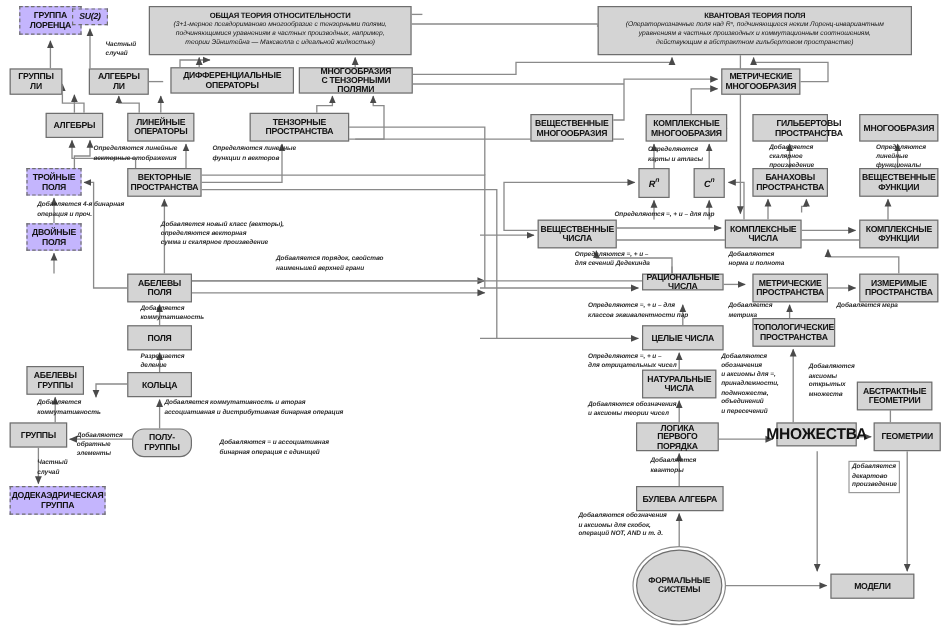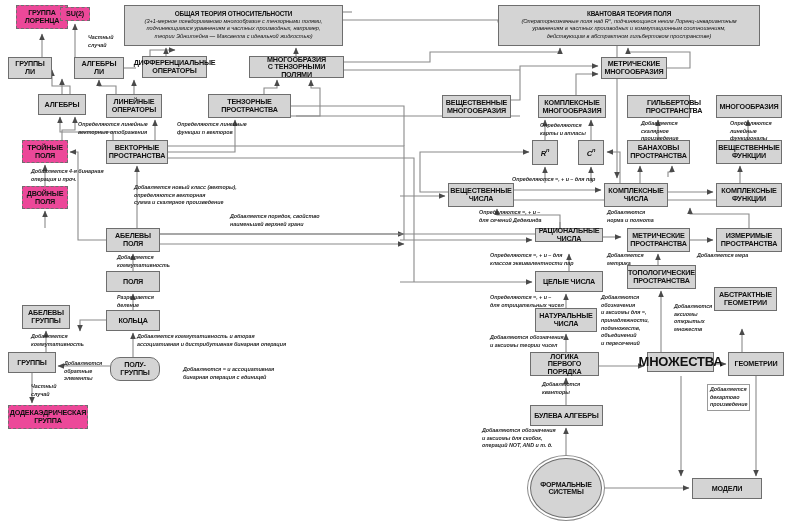--- a/index.html
+++ b/index.html
@@ -3,21 +3,21 @@
 <meta charset="utf-8">
 <style>
   html,body{margin:0;padding:0;background:#ffffff;}
   body{font-family:"Liberation Sans", sans-serif;}
   #canvas{position:relative;width:790px;height:523px;background:#fff;overflow:hidden;}
   svg#wires{position:absolute;left:0;top:0;width:790px;height:523px;}
   .node{position:absolute;box-sizing:border-box;background:#d4d4d4;border:1px solid #6e6e6e;
         display:flex;align-items:center;justify-content:center;text-align:center;
         font-family:"Liberation Sans",sans-serif;font-weight:bold;color:#111;
         line-height:1.05;letter-spacing:-0.2px;padding:1px 2px;}
-  .node.dashed{border:1px dashed #6e6e6e;background:#ec4899;}
+  .node.dashed{border:1px dashed #6e6e6e;background:#c4b5fd;}
   .node.big{font-weight:bold;}
   .node.big .sub{font-weight:normal;font-style:italic;font-size:5.6px;line-height:1.35;display:block;letter-spacing:0;}
   .node.circle{border-radius:50%;background:#d4d4d4;border:1px solid #6e6e6e;
         box-shadow:0 0 0 2px #fff, 0 0 0 3px #8a8a8a;}
   .node .ttl{display:block;}
   .lbl{position:absolute;font-family:"Liberation Sans",sans-serif;font-style:italic;
        font-weight:bold;font-size:5.4px;color:#2b2b2b;line-height:1.42;letter-spacing:-0.05px;
        white-space:pre-line;}
   .lbl.boxed{background:#ffffff;border:1px solid #9a9a9a;padding:1px 2px;}
   .lbl.plain{background:transparent;}
@@ -168,21 +168,21 @@
       <path d="M124,68 L136,68"></path>
     </g>
   </svg>
 
   <div id="nodes">
       <div class="node dashed" style="left: 16px; top: 5px; width: 52px; height: 24px; font-size: 7.2px;">
         <div>
           <span class="ttl">ГРУППА<br>ЛОРЕНЦА</span>
         </div>
       </div>
-      <div class="node dashed" style="left: 60px; top: 7px; width: 30px; height: 14px; font-size: 7.2px; ">
+      <div class="node dashed" style="left: 60px; top: 7px; width: 30px; height: 14px; font-size: 7.2px; font-style: italic;">
         <div>
           <span class="ttl">SU(2)</span>
         </div>
       </div>
       <div class="node" style="left: 8px; top: 57px; width: 44px; height: 22px; font-size: 7.2px;">
         <div>
           <span class="ttl">ГРУППЫ<br>ЛИ</span>
         </div>
       </div>
       <div class="node" style="left: 74px; top: 57px; width: 50px; height: 22px; font-size: 7.2px;">
@@ -195,21 +195,21 @@
           <span class="ttl">ОБЩАЯ ТЕОРИЯ ОТНОСИТЕЛЬНОСТИ</span>
           <span class="sub">(3+1-мерное псевдориманово многообразие с тензорными полями,<br>подчиняющимися уравнениям в частных производных, например,<br>теории Эйнштейна — Максвелла с идеальной жидкостью)</span>
         </div>
       </div>
       <div class="node big" style="left: 498px; top: 5px; width: 262px; height: 41px; font-size: 6.4px;">
         <div>
           <span class="ttl">КВАНТОВАЯ ТЕОРИЯ ПОЛЯ</span>
           <span class="sub">(Операторнозначные поля над Rⁿ, подчиняющиеся неким Лоренц-инвариантным<br>уравнениям в частных производных и коммутационным соотношениям,<br>действующим в абстрактном гильбертовом пространстве)</span>
         </div>
       </div>
-      <div class="node" style="left: 142px; top: 56px; width: 65px; height: 22px; font-size: 7.2px;">
+      <div class="node" style="left: 142px; top: 56px; width: 103px; height: 22px; font-size: 7.2px;">
         <div>
           <span class="ttl">ДИФФЕРЕНЦИАЛЬНЫЕ<br>ОПЕРАТОРЫ</span>
         </div>
       </div>
       <div class="node" style="left: 249px; top: 56px; width: 95px; height: 22px; font-size: 7.2px;">
         <div>
           <span class="ttl">МНОГООБРАЗИЯ<br>С ТЕНЗОРНЫМИ ПОЛЯМИ</span>
         </div>
       </div>
       <div class="node" style="left: 601px; top: 57px; width: 66px; height: 22px; font-size: 7.2px;">
@@ -345,21 +345,21 @@
       <div class="node" style="left: 106px; top: 310px; width: 54px; height: 21px; font-size: 7.2px;">
         <div>
           <span class="ttl">КОЛЬЦА</span>
         </div>
       </div>
       <div class="node" style="left: 535px; top: 308px; width: 62px; height: 24px; font-size: 7.2px;">
         <div>
           <span class="ttl">НАТУРАЛЬНЫЕ<br>ЧИСЛА</span>
         </div>
       </div>
-      <div class="node" style="left: 714px; top: 287px; width: 63px; height: 24px; font-size: 7.2px;">
+      <div class="node" style="left: 714px; top: 318px; width: 63px; height: 24px; font-size: 7.2px;">
         <div>
           <span class="ttl">АБСТРАКТНЫЕ<br>ГЕОМЕТРИИ</span>
         </div>
       </div>
       <div class="node" style="left: 8px; top: 352px; width: 48px; height: 21px; font-size: 7.2px;">
         <div>
           <span class="ttl">ГРУППЫ</span>
         </div>
       </div>
       <div class="node" style="left: 110px; top: 357px; width: 50px; height: 24px; font-size: 7.2px; border-radius: 10px;">
@@ -377,21 +377,21 @@
           <span class="ttl">МНОЖЕСТВА</span>
         </div>
       </div>
       <div class="node" style="left: 728px; top: 352px; width: 56px; height: 24px; font-size: 7.2px;">
         <div>
           <span class="ttl">ГЕОМЕТРИИ</span>
         </div>
       </div>
       <div class="node" style="left: 530px; top: 405px; width: 73px; height: 21px; font-size: 7.2px;">
         <div>
-          <span class="ttl">БУЛЕВА АЛГЕБРЫ</span>
+          <span class="ttl">БУЛЕВА АЛГЕБРА</span>
         </div>
       </div>
       <div class="node dashed" style="left: 8px; top: 405px; width: 80px; height: 24px; font-size: 7.2px;">
         <div>
           <span class="ttl">ДОДЕКАЭДРИЧЕСКАЯ<br>ГРУППА</span>
         </div>
       </div>
       <div class="node circle" style="left: 530px; top: 458px; width: 72px; height: 60px; font-size: 7px;">
         <div>
           <span class="ttl">ФОРМАЛЬНЫЕ<br>СИСТЕМЫ</span>

